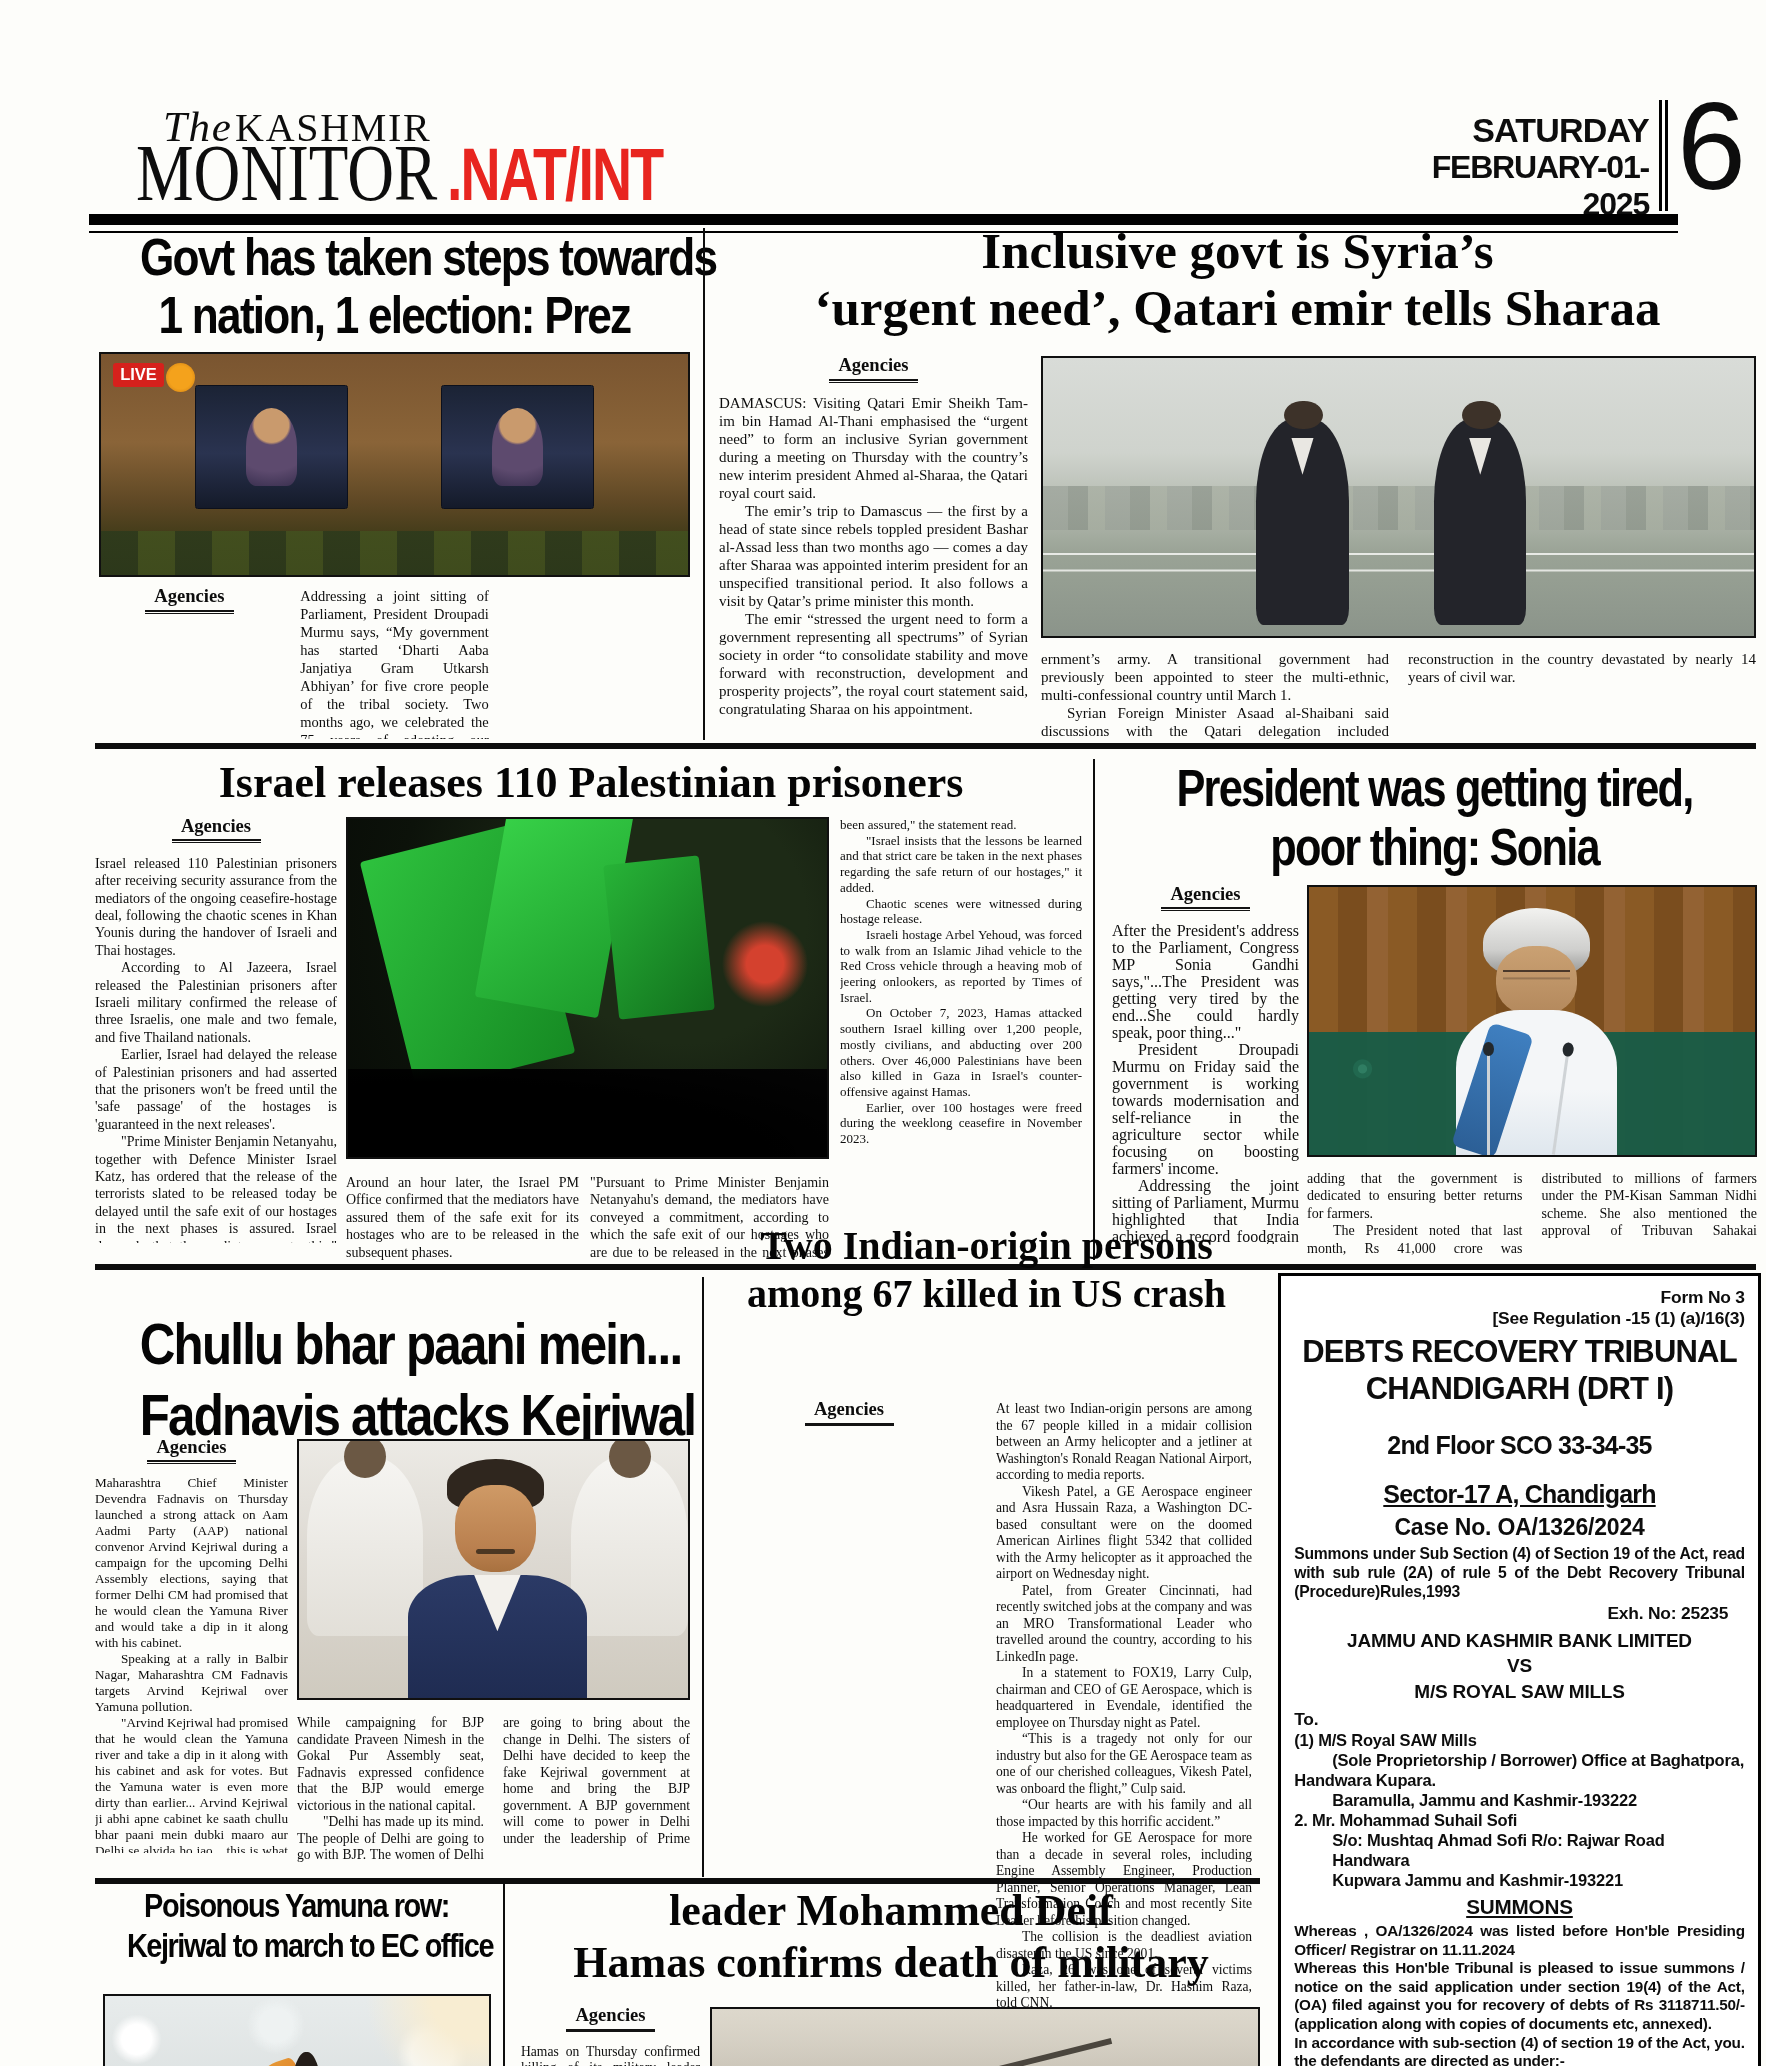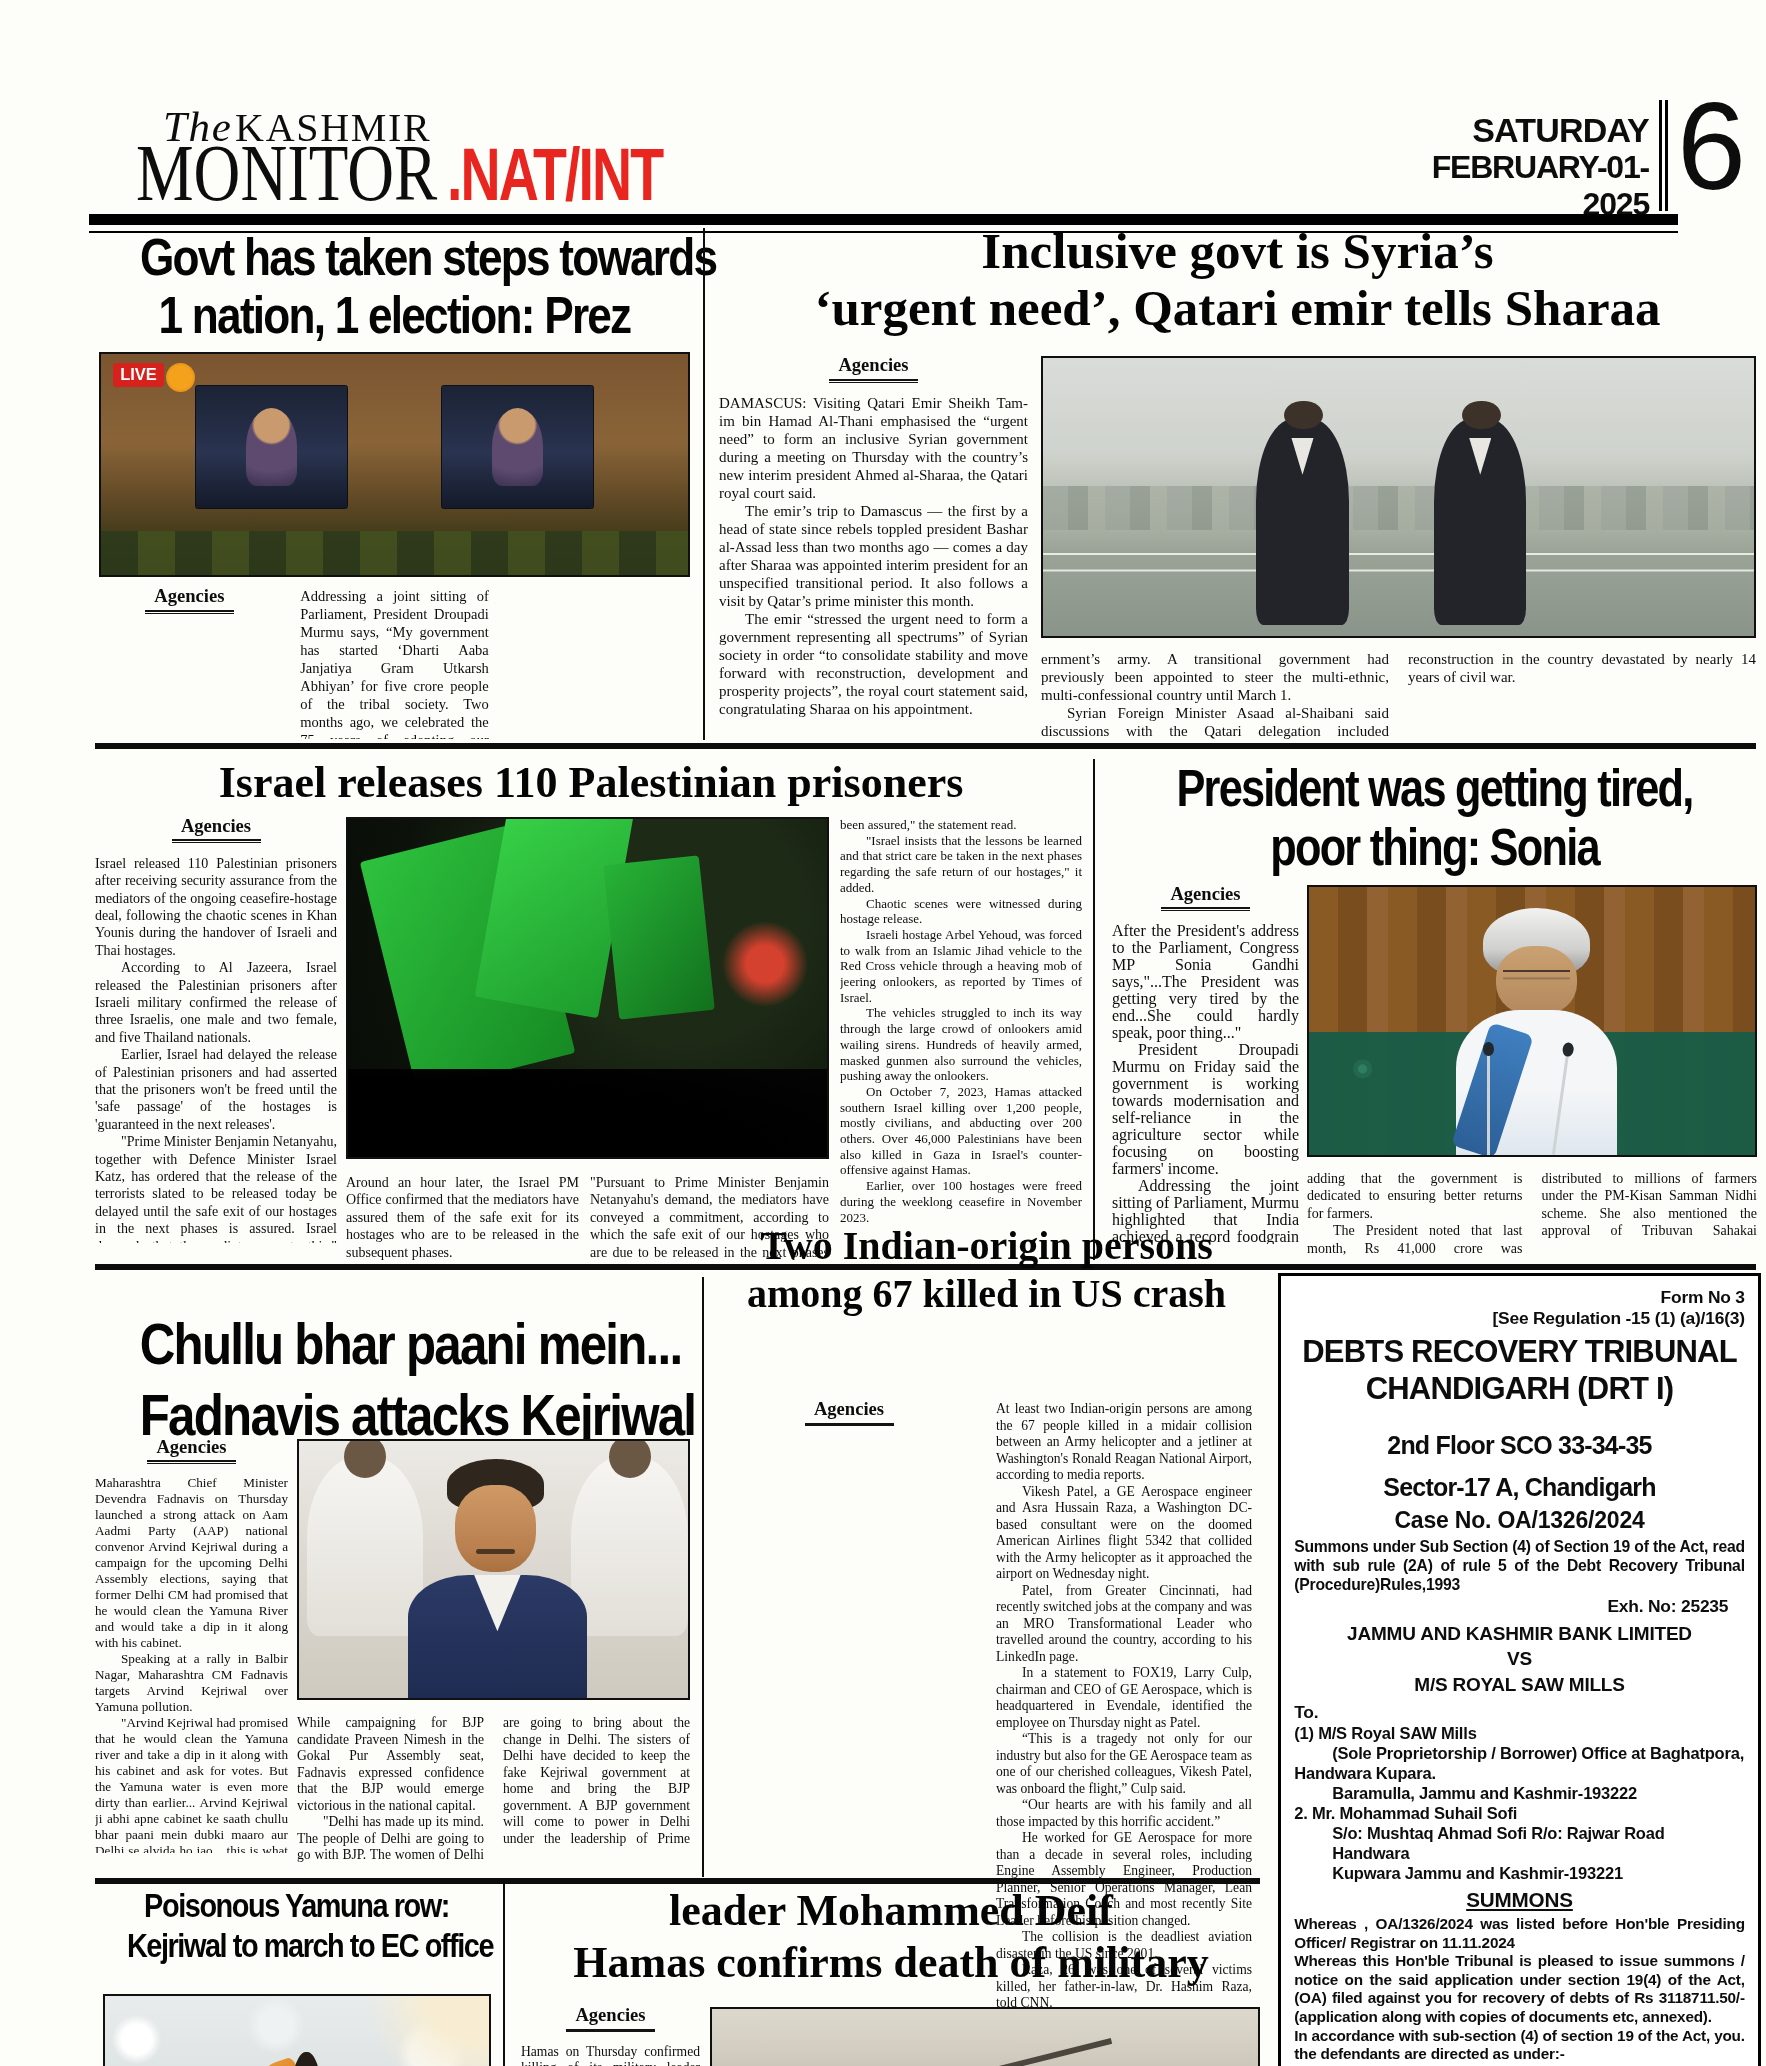--- a/index.html
+++ b/index.html
@@ -255,21 +255,20 @@
     <p>Around an hour later, the Israel PM Office confirmed that the mediators have assured them of the safe exit for its hostages who are to be released in the subsequent phases.</p>
   </div>
 <div class="abs jtext" id="israel-col3">
     <p>"Pursuant to Prime Minister Benjamin Netanyahu's demand, the mediators have conveyed a commitment, according to which the safe exit of our hostages who are due to be released in the next phases has</p>
   </div>
 <div class="abs jtext" id="israel-col4">
     <p>been assured," the statement read.</p>
     <p>"Israel insists that the lessons be learned and that strict care be taken in the next phases regarding the safe return of our hostages," it added.</p>
     <p>Chaotic scenes were witnessed during hostage release.</p>
     <p>Israeli hostage Arbel Yehoud, was forced to walk from an Islamic Jihad vehicle to the Red Cross vehicle through a heaving mob of jeering onlookers, as reported by Times of Israel.</p>
-    <p>The vehicles struggled to inch its way through the large crowd of onlookers amid wailing sirens. Hundreds of heavily armed, masked gunmen also surround the vehicles, pushing away the onlookers.</p>
     <p>On October 7, 2023, Hamas attacked southern Israel killing over 1,200 people, mostly civilians, and abducting over 200 others. Over 46,000 Palestinians have been also killed in Gaza in Israel's counter-offensive against Hamas.</p>
     <p>Earlier, over 100 hostages were freed during the weeklong ceasefire in November 2023.</p>
   </div>
 
 <div class="abs vdiv" id="div2"></div>
 
 <div class="abs hl sans-hl" id="sonia-title">
   <div>President was getting tired,</div>
   <div>poor thing: Sonia</div>
 </div>
@@ -385,21 +384,21 @@
   <div class="h-beam"></div>
 
 </div>
 
 <div class="abs" id="notice">
   <div class="n-right">Form No 3</div>
   <div class="n-right">[See Regulation -15 (1) (a)/16(3)</div>
   <div class="n-title">DEBTS RECOVERY TRIBUNAL</div>
   <div class="n-title" style="margin-top:0;">CHANDIGARH (DRT I)</div>
   <div class="n-sub">2nd Floor SCO 33-34-35</div>
-  <div class="n-sub" style="margin-top:9px;">Sector-17 A, Chandigarh</div>
+  <div class="n-sub" style="margin-top:16px;text-decoration:underline;">Sector-17 A, Chandigarh</div>
   <div class="n-case">Case No. OA/1326/2024</div>
   <div class="n-p">Summons under Sub Section (4) of Section 19 of the Act, read with sub rule (2A) of rule 5 of the Debt Recovery Tribunal (Procedure)Rules,1993</div>
   <div class="n-exh">Exh. No: 25235</div>
   <div class="n-party">JAMMU AND KASHMIR BANK LIMITED</div>
   <div class="n-party" style="margin-top:0;">VS</div>
   <div class="n-party" style="margin-top:0;">M/S ROYAL SAW MILLS</div>
   <div class="n-to">To.</div>
   <div class="n-addr">
       <p>(1)   M/S Royal SAW Mills</p>
       <p>(Sole Proprietorship / Borrower) Office at Baghatpora,</p>

